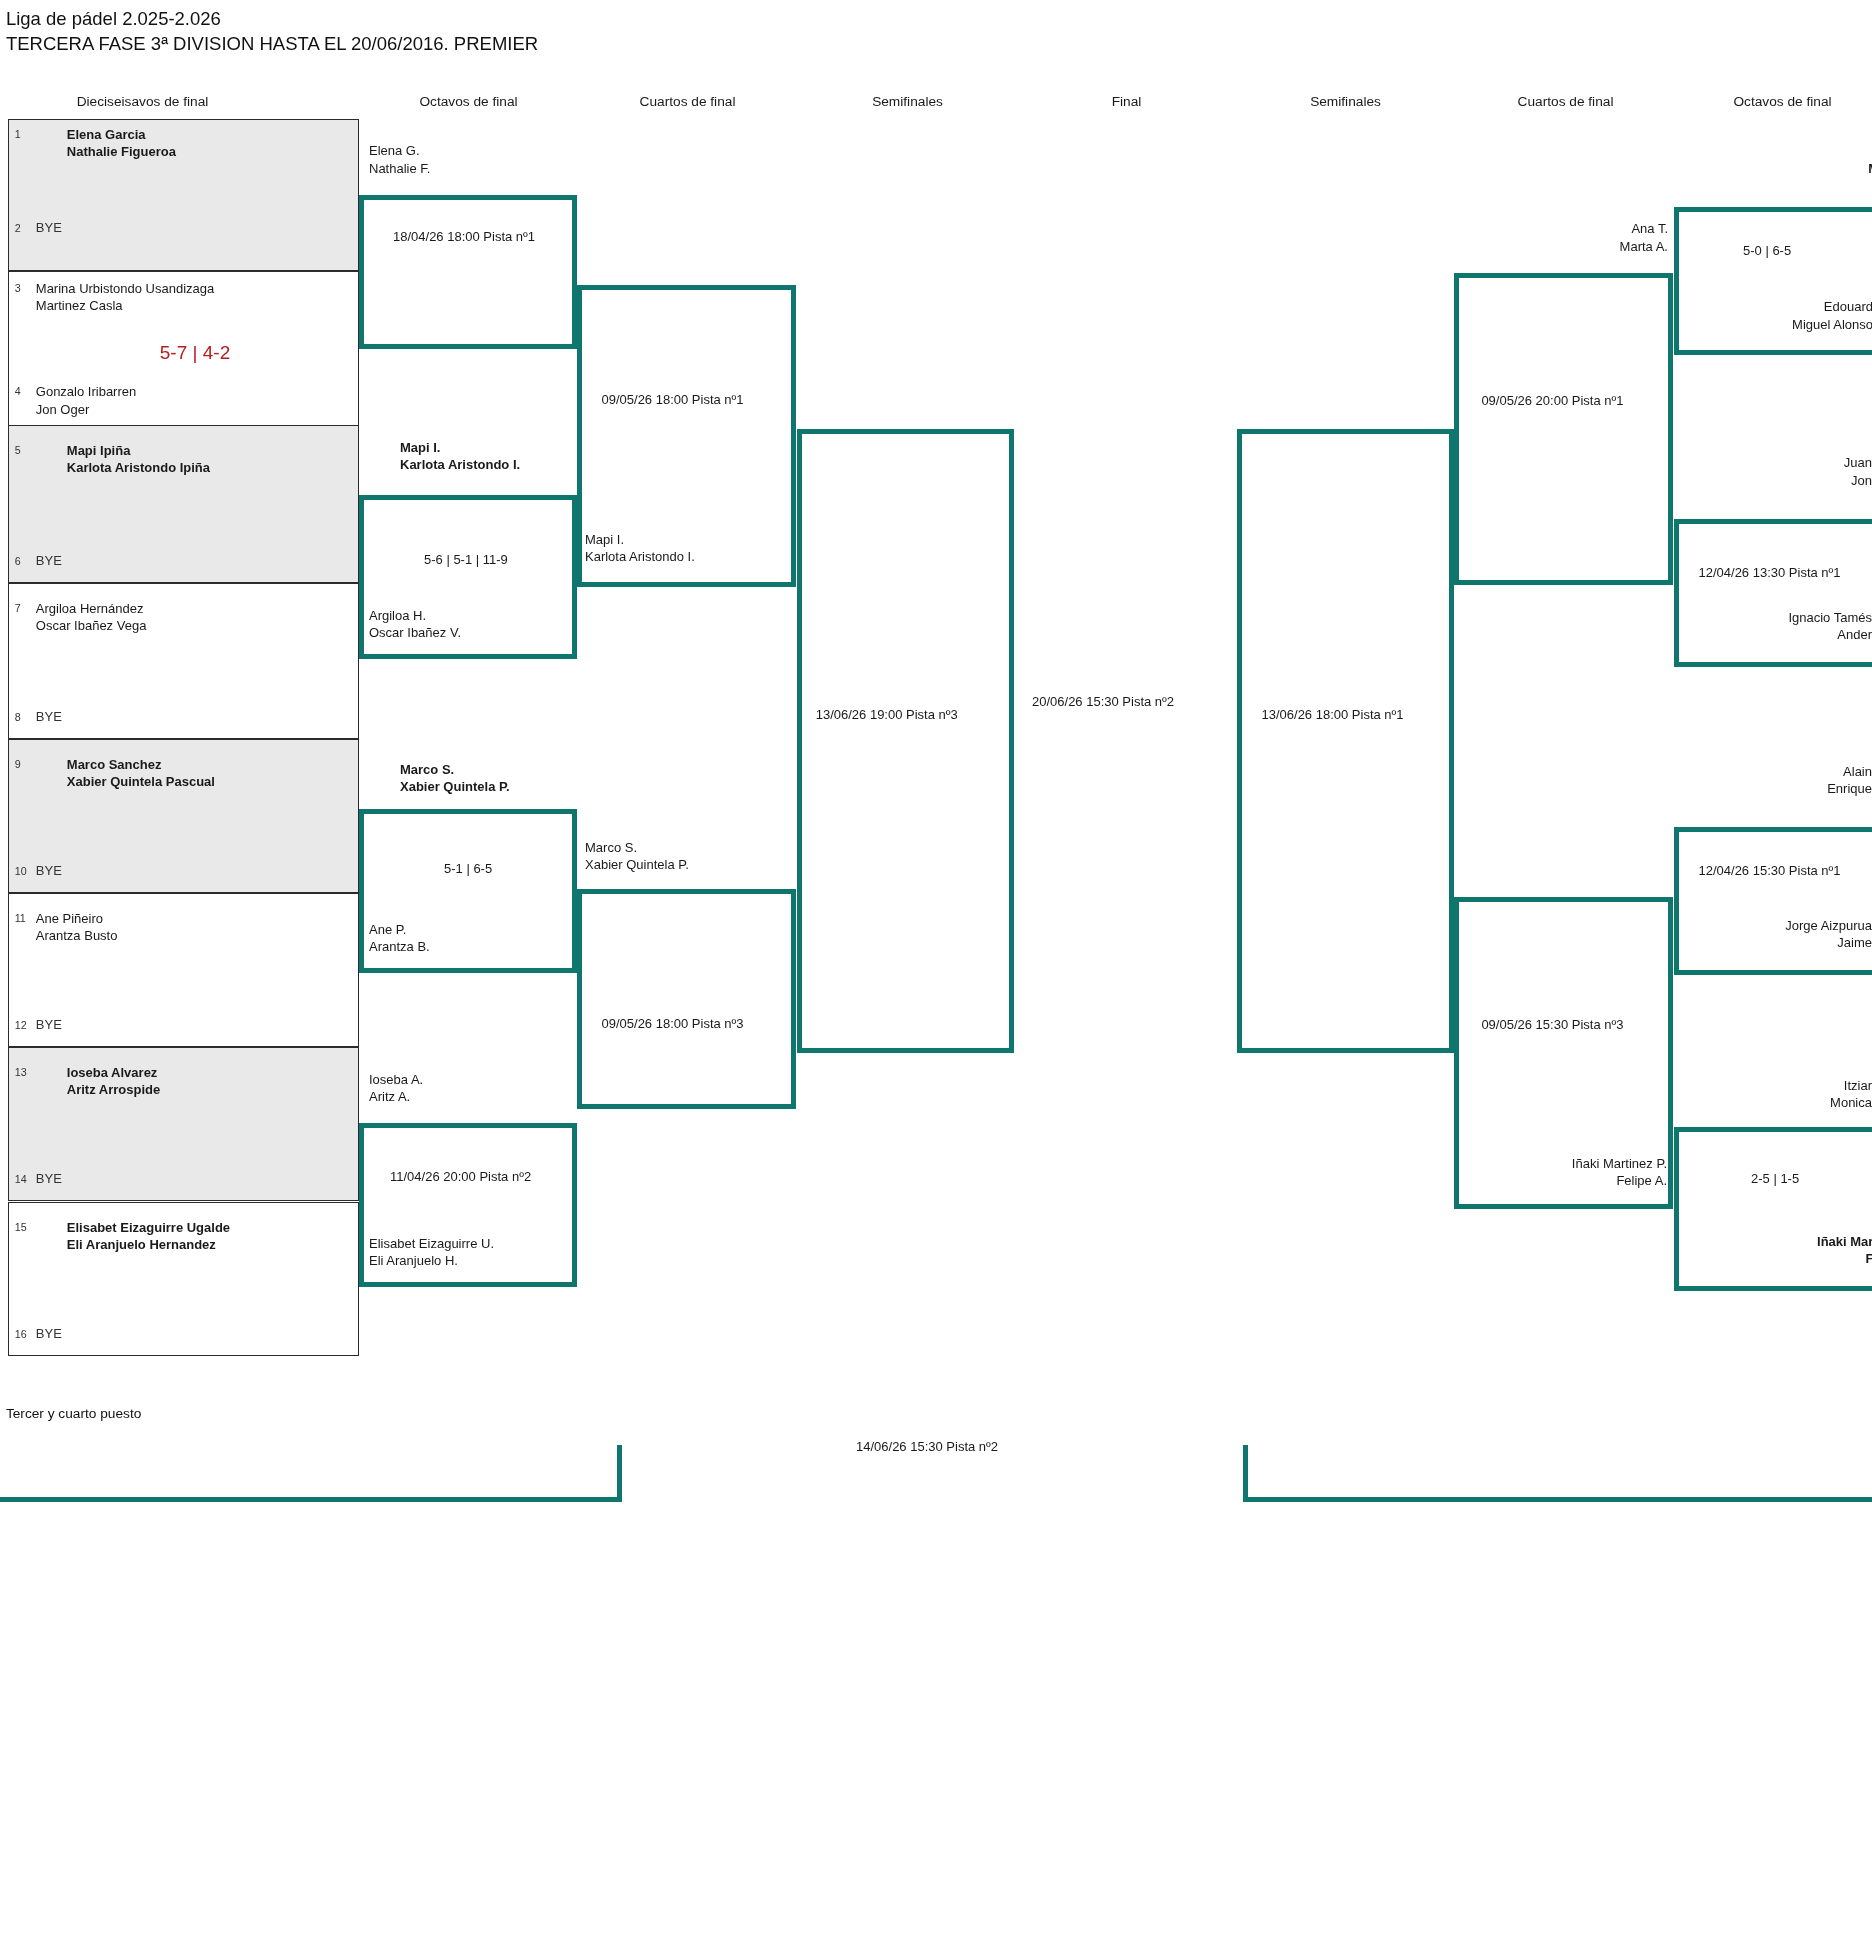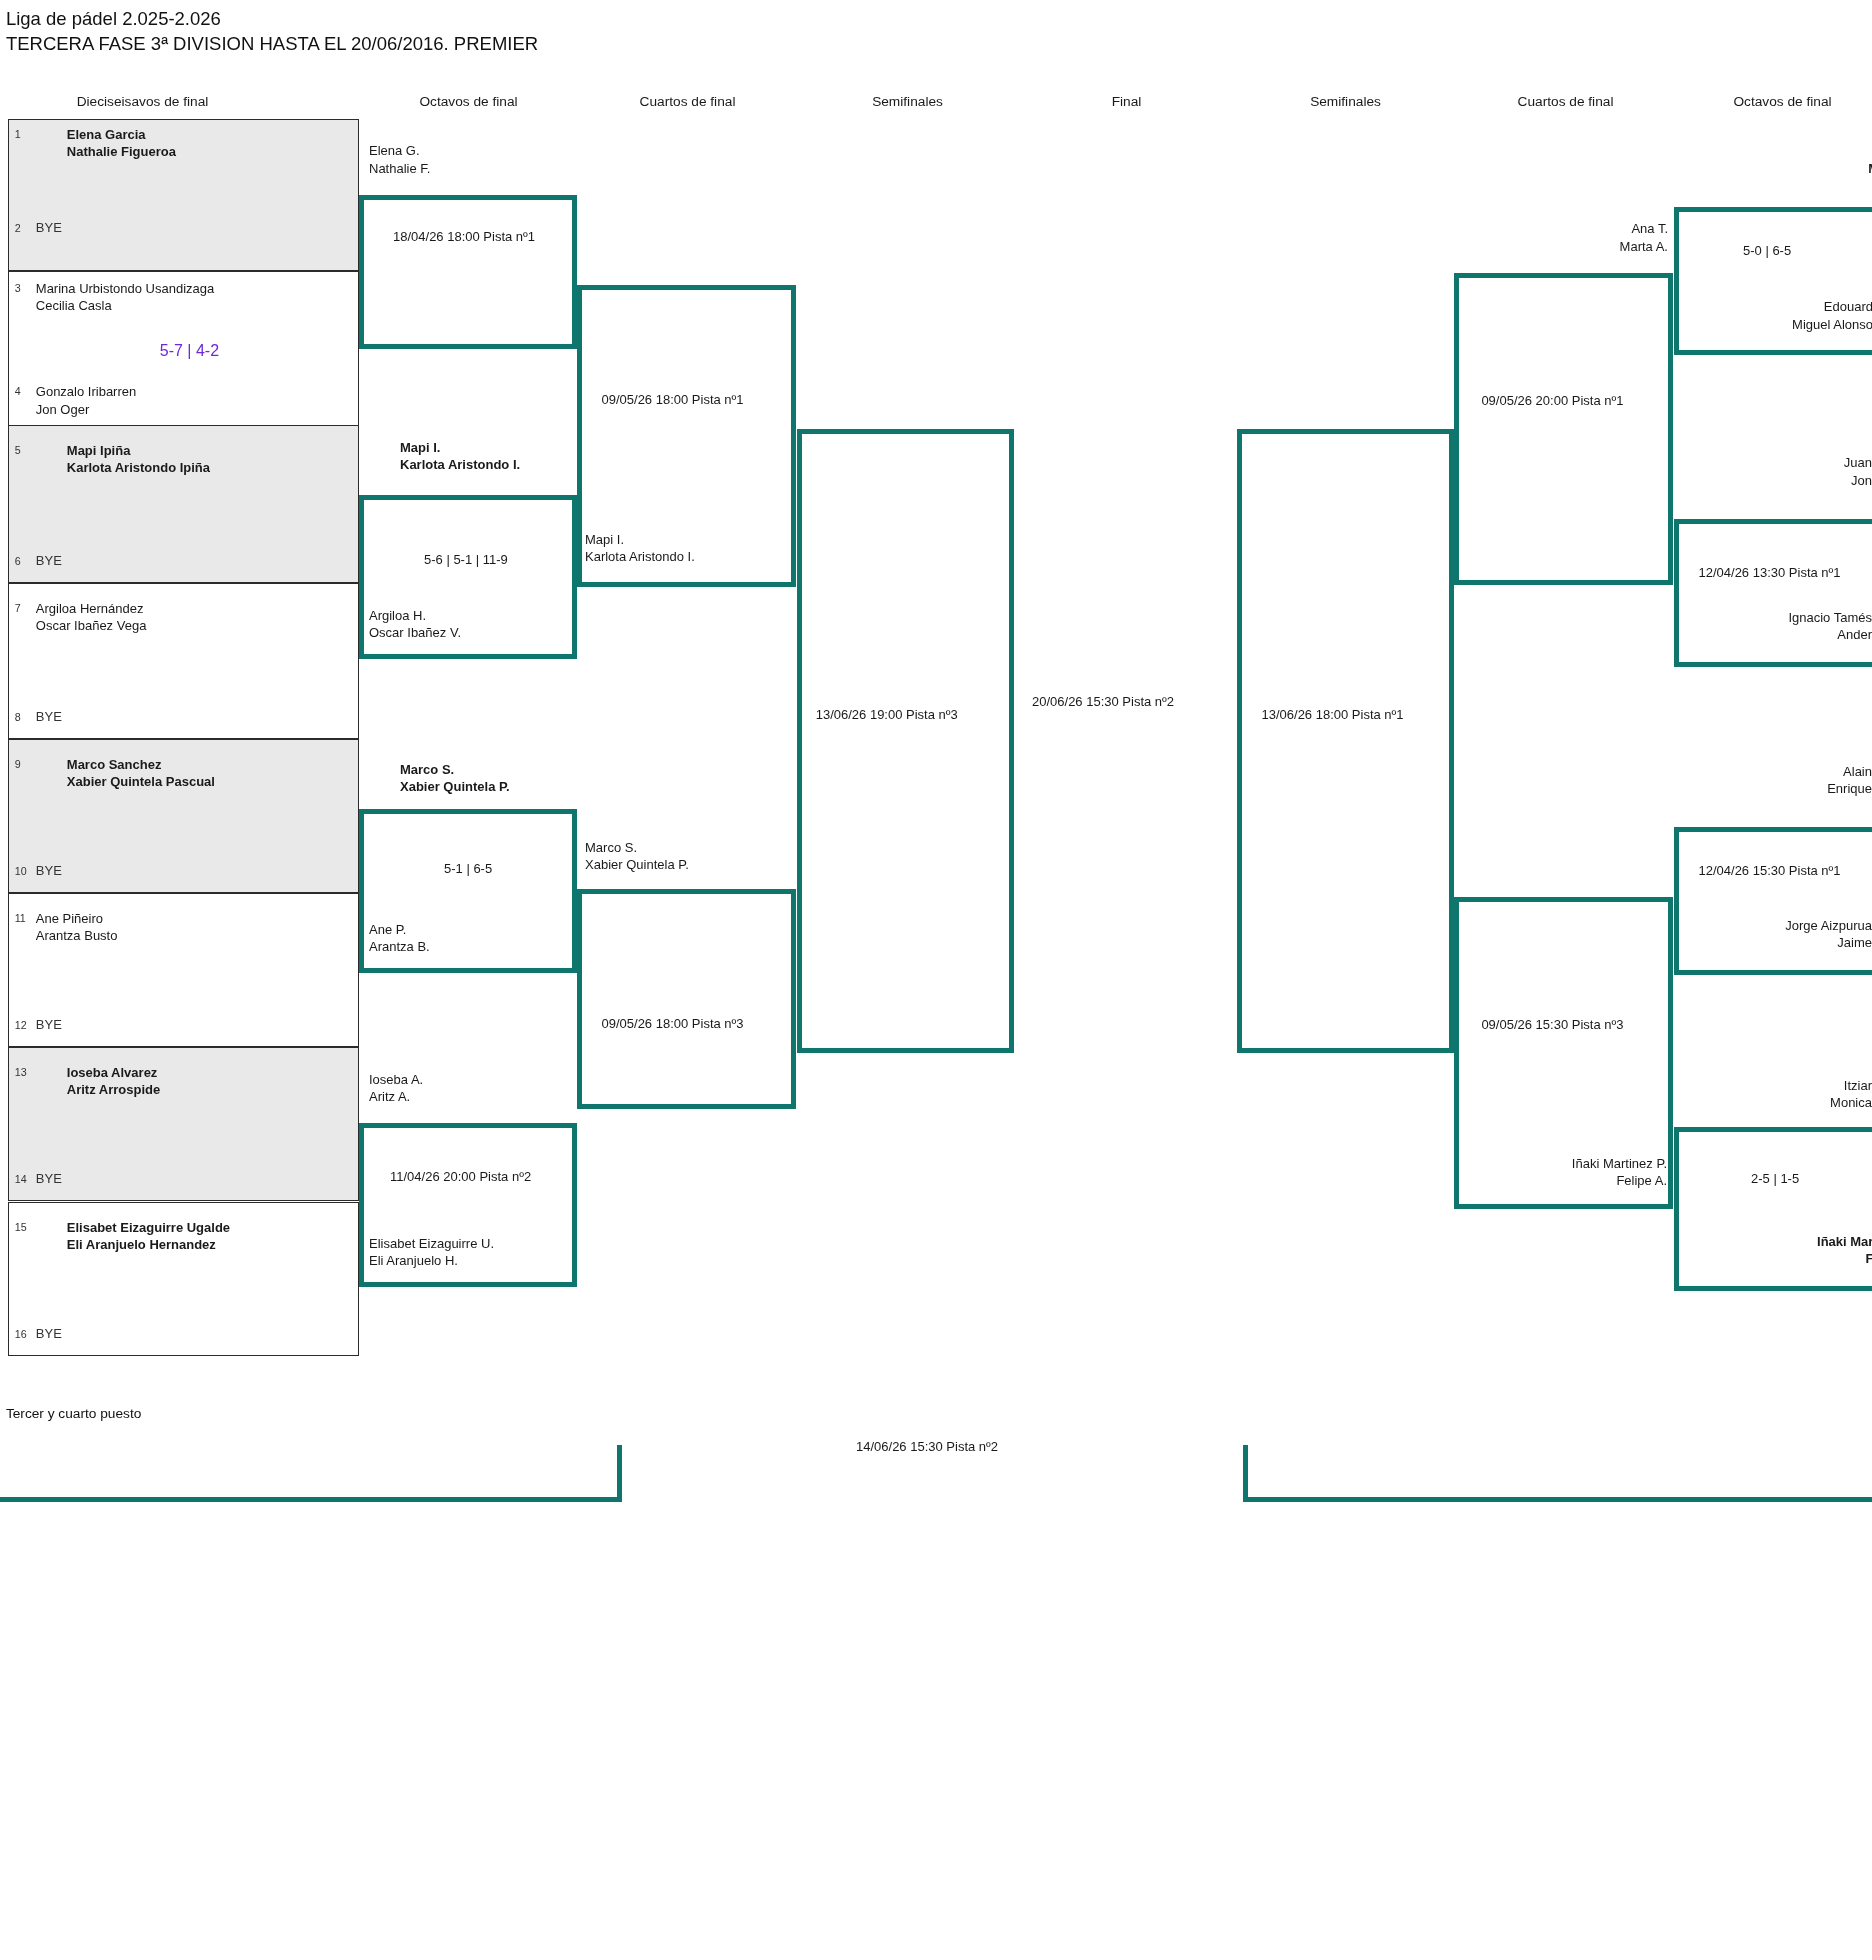--- a/index.html
+++ b/index.html
@@ -72,22 +72,22 @@
   }
   .team.bold {
     font-weight: bold;
     padding-left: 31px;
   }
   .team.right {
     text-align: right;
   }
   .score {
     position: absolute;
-    font-size: 16px;
-    color: #6d28d9;
+    font-size: 19px;
+    color: #b91c1c;
     white-space: nowrap;
   }
   .matchinfo {
     position: absolute;
     font-size: 13px;
     color: #1a1a1a;
     white-space: nowrap;
   }
   .bye {
     position: absolute;
@@ -123,21 +123,21 @@
     <div class="seed-num" style="top:7.8px;">1</div>
     <div class="team bold" style="left:27px; top:5.9px;">Elena Garcia</div>
     <div class="team bold" style="left:27px; top:23.4px;">Nathalie Figueroa</div>
     <div class="seed-num" style="top:102px;">2</div>
     <div class="bye" style="left:27px; top:100px;">BYE</div>
   </div>
 
   <div class="seed-box" style="left:7.8px; top:271px; width:351px; height:174px;">
     <div class="seed-num" style="top:9.8px;">3</div>
     <div class="team" style="left:27px; top:7.8px;">Marina Urbistondo Usandizaga</div>
-    <div class="team" style="left:27px; top:25px;">Cecilia Casla</div>
+    <div class="team" style="left:27px; top:25px;">Martinez Casla</div>
     <div class="score" style="left:151px; top:70px;">5-7 | 4-2</div>
     <div class="seed-num" style="top:113px;">4</div>
     <div class="team" style="left:27px; top:111px;">Gonzalo Iribarren</div>
     <div class="team" style="left:27px; top:129px;">Jon Oger</div>
   </div>
 
   <div class="seed-box shaded" style="left:7.8px; top:425px; width:351px; height:158px;">
     <div class="seed-num" style="top:17.6px;">5</div>
     <div class="team bold" style="left:27px; top:15.6px;">Mapi Ipiña</div>
     <div class="team bold" style="left:27px; top:33px;">Karlota Aristondo Ipiña</div>

